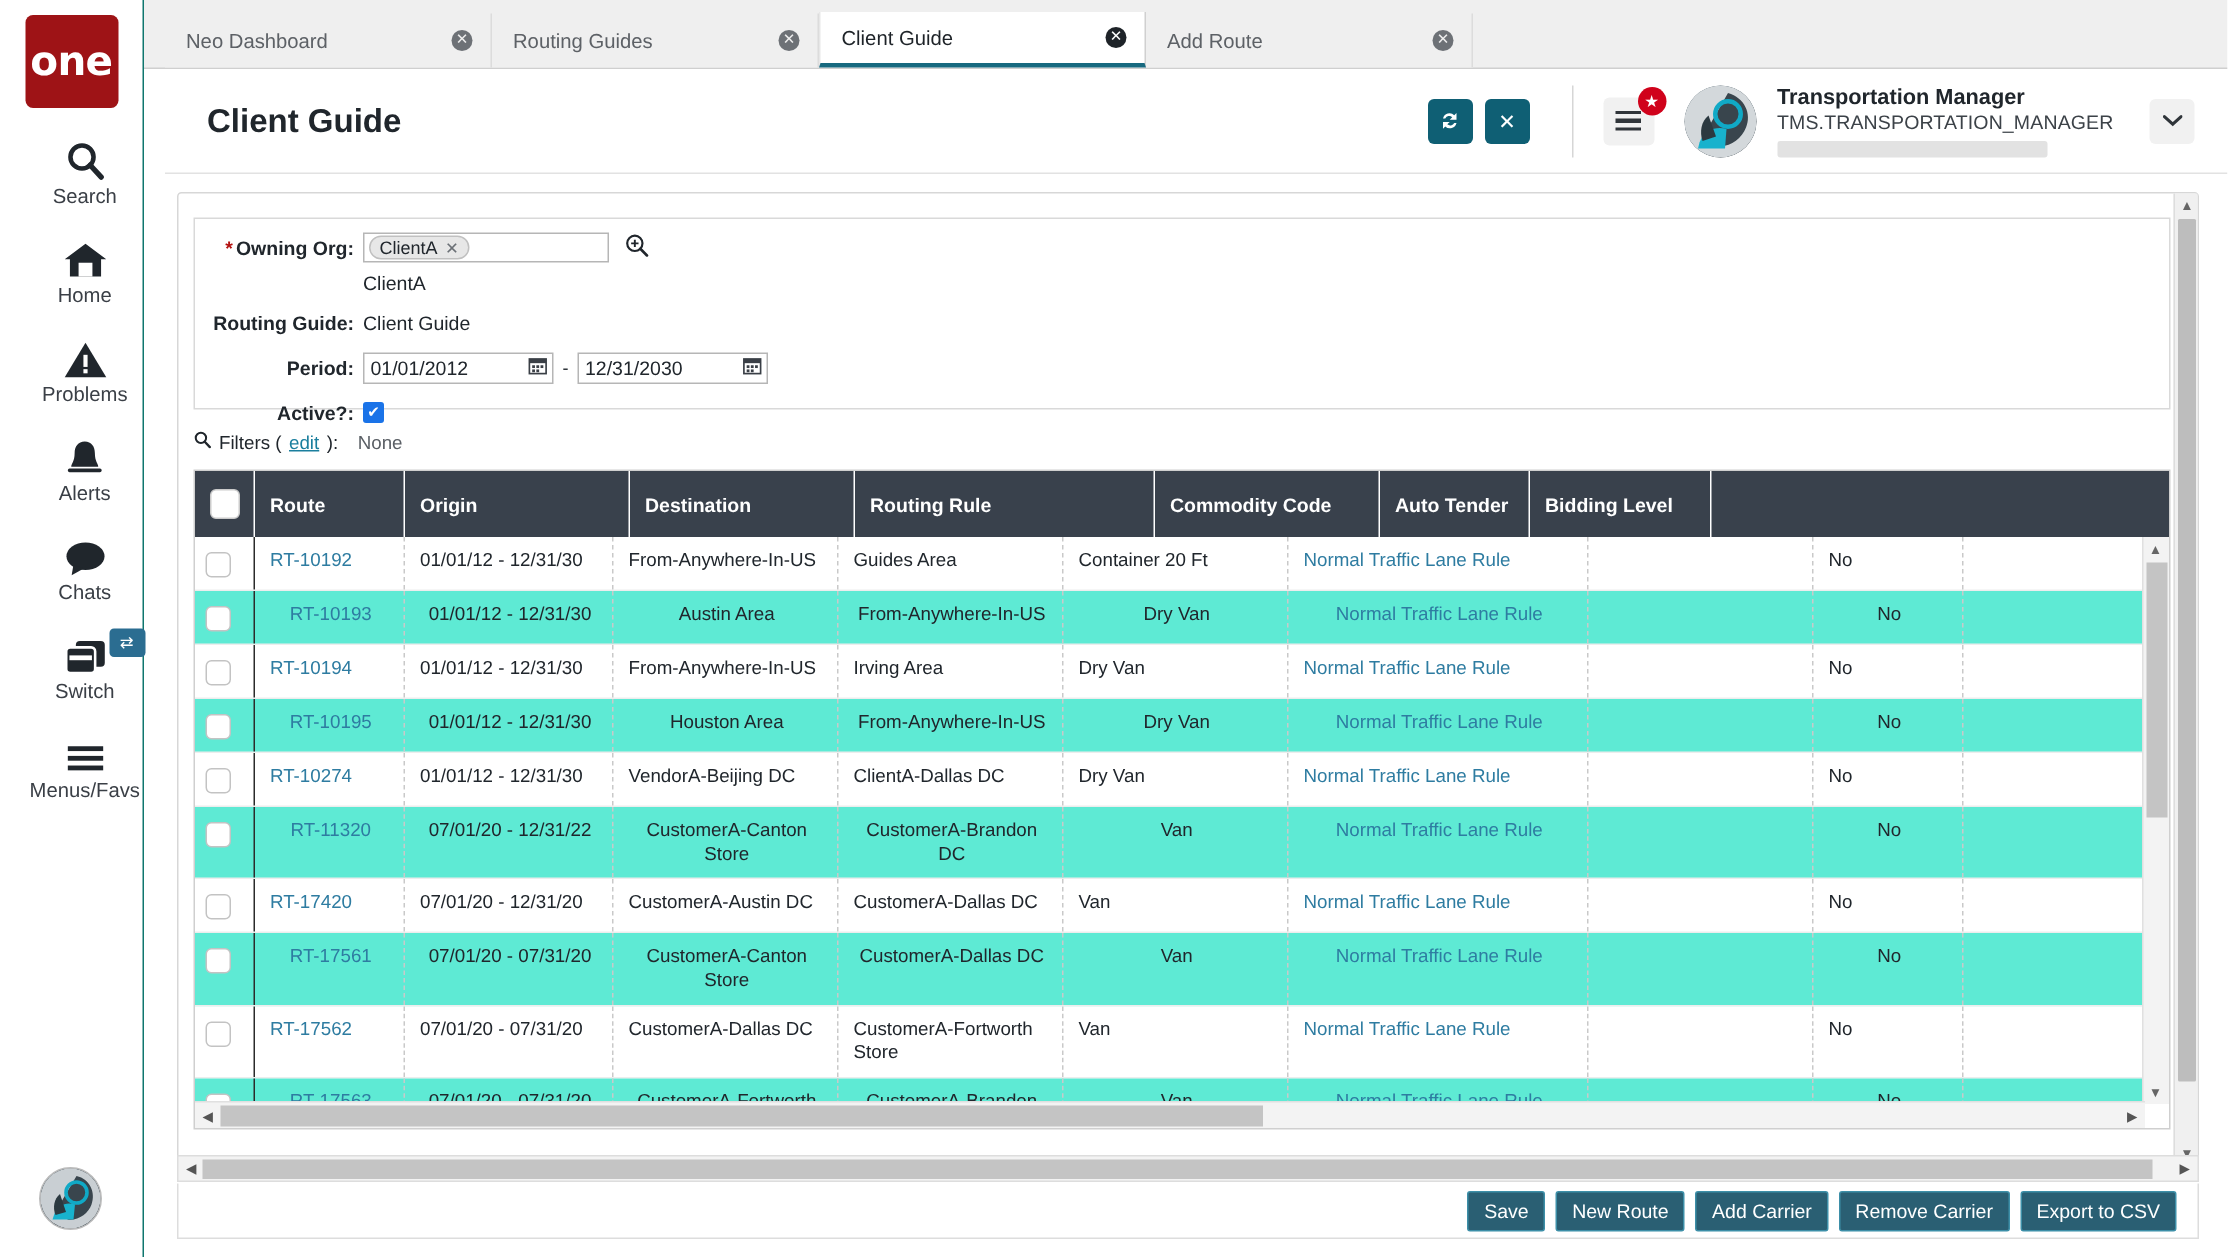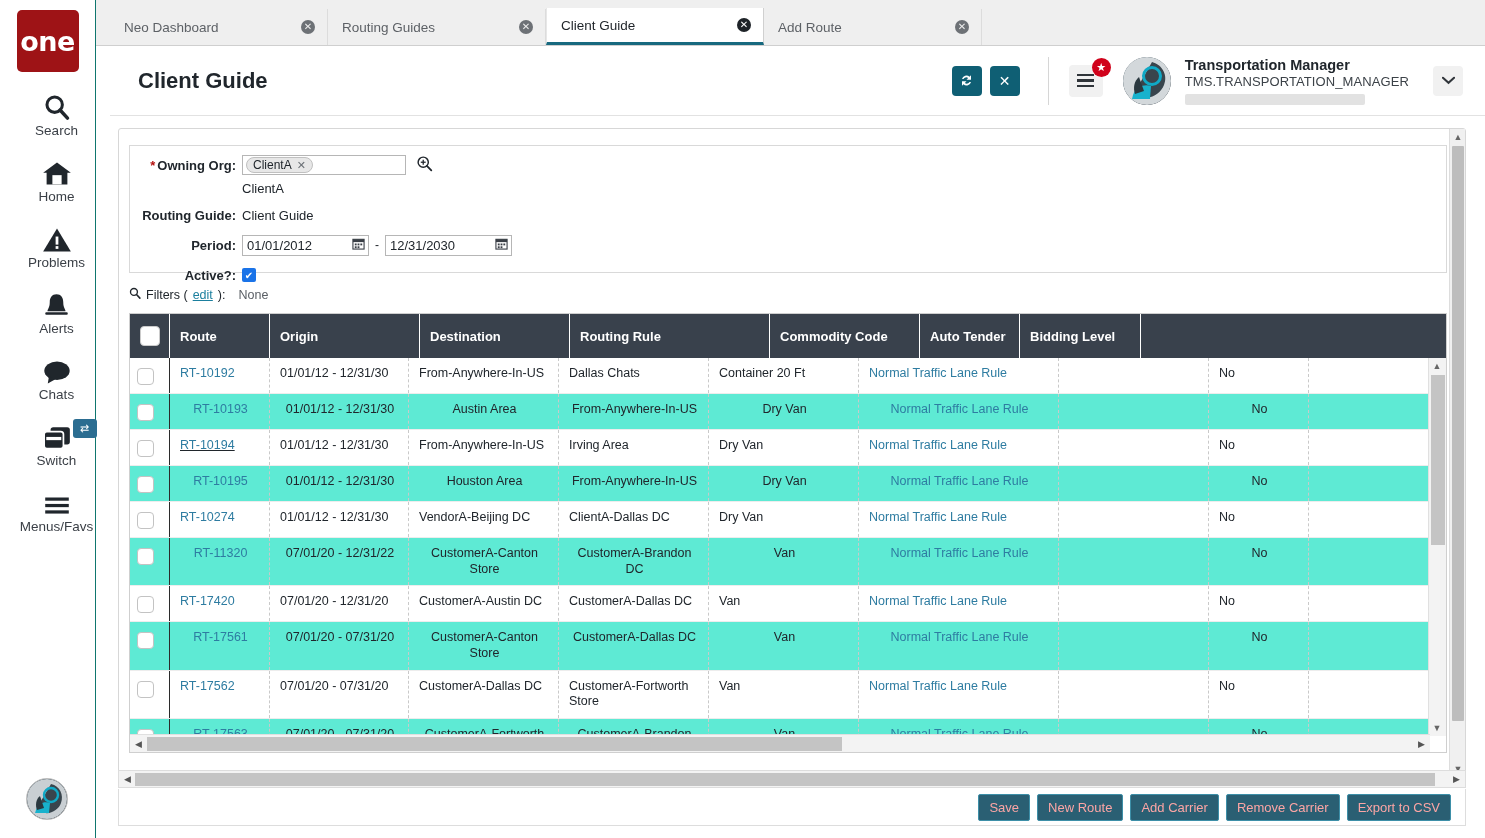--- a/index.html
+++ b/index.html
@@ -193,21 +193,21 @@
     position: absolute; left: 118px; top: 770px; width: 1348px; height: 18px;
     background: #f3f3f3; border: 1px solid #ddd; display: flex; align-items: center;
   }
   #outer-hthumb { position: absolute; left: 16px; top: 2px; width: 1300px; height: 13px; background: #c4c4c4; }
   #actionbar {
     position: absolute; left: 118px; top: 789px; width: 1348px; height: 37px;
     background: #fff; border: 1px solid #ddd; border-top: none;
     display: flex; align-items: center; justify-content: flex-end; padding-right: 14px; gap: 7px;
   }
   .abtn {
-    background: #2a5f73; color: #fca5a5; font-size: 13px; border: 1px solid #3d8fa8;
+    background: #2a5f73; color: #ffffff; font-size: 13px; border: 1px solid #3d8fa8;
     border-radius: 2px; padding: 5px 10px; cursor: pointer; font-family: "Liberation Sans", sans-serif;
   }
   #pagebg { position: absolute; left: 96px; top: 46px; width: 1389px; height: 792px; background: #fbfbfb; z-index: -1; }
 </style>
 </head>
 <body>
 
 <div id="app">
   <div id="pagebg"></div>
 
@@ -473,21 +473,21 @@
             </div>
           </div>
         <div id="gridbody">
             <div class="grow">
               <div class="gcell cbcol" style="width: 40px;">
                 <div class="row-cb"></div>
               </div>
               <div class="gcell" style="width: 100px;"><a>RT-10192</a></div>
               <div class="gcell" style="width: 139px;">01/01/12 - 12/31/30</div>
               <div class="gcell" style="width: 150px;">From-Anywhere-In-US</div>
-              <div class="gcell" style="width: 150px;">Dallas Chats</div>
+              <div class="gcell" style="width: 150px;">Guides Area</div>
               <div class="gcell" style="width: 150px;">Container 20 Ft</div>
               <div class="gcell" style="width: 200px;"><span class="rule">Normal Traffic Lane Rule</span></div>
               <div class="gcell" style="width: 150px;"></div>
               <div class="gcell" style="width: 100px;">No</div>
               <div class="gcell" style="width: 121px;"></div>
             </div>
             <div class="grow alt">
               <div class="gcell cbcol" style="width: 40px;">
                 <div class="row-cb"></div>
               </div>
@@ -498,21 +498,21 @@
               <div class="gcell" style="width: 150px;">Dry Van</div>
               <div class="gcell" style="width: 200px;"><span class="rule">Normal Traffic Lane Rule</span></div>
               <div class="gcell" style="width: 150px;"></div>
               <div class="gcell" style="width: 100px;">No</div>
               <div class="gcell" style="width: 121px;"></div>
             </div>
             <div class="grow">
               <div class="gcell cbcol" style="width: 40px;">
                 <div class="row-cb"></div>
               </div>
-              <div class="gcell" style="width: 100px; text-decoration: underline;"><a>RT-10194</a></div>
+              <div class="gcell" style="width: 100px;"><a>RT-10194</a></div>
               <div class="gcell" style="width: 139px;">01/01/12 - 12/31/30</div>
               <div class="gcell" style="width: 150px;">From-Anywhere-In-US</div>
               <div class="gcell" style="width: 150px;">Irving Area</div>
               <div class="gcell" style="width: 150px;">Dry Van</div>
               <div class="gcell" style="width: 200px;"><span class="rule">Normal Traffic Lane Rule</span></div>
               <div class="gcell" style="width: 150px;"></div>
               <div class="gcell" style="width: 100px;">No</div>
               <div class="gcell" style="width: 121px;"></div>
             </div>
             <div class="grow alt">

